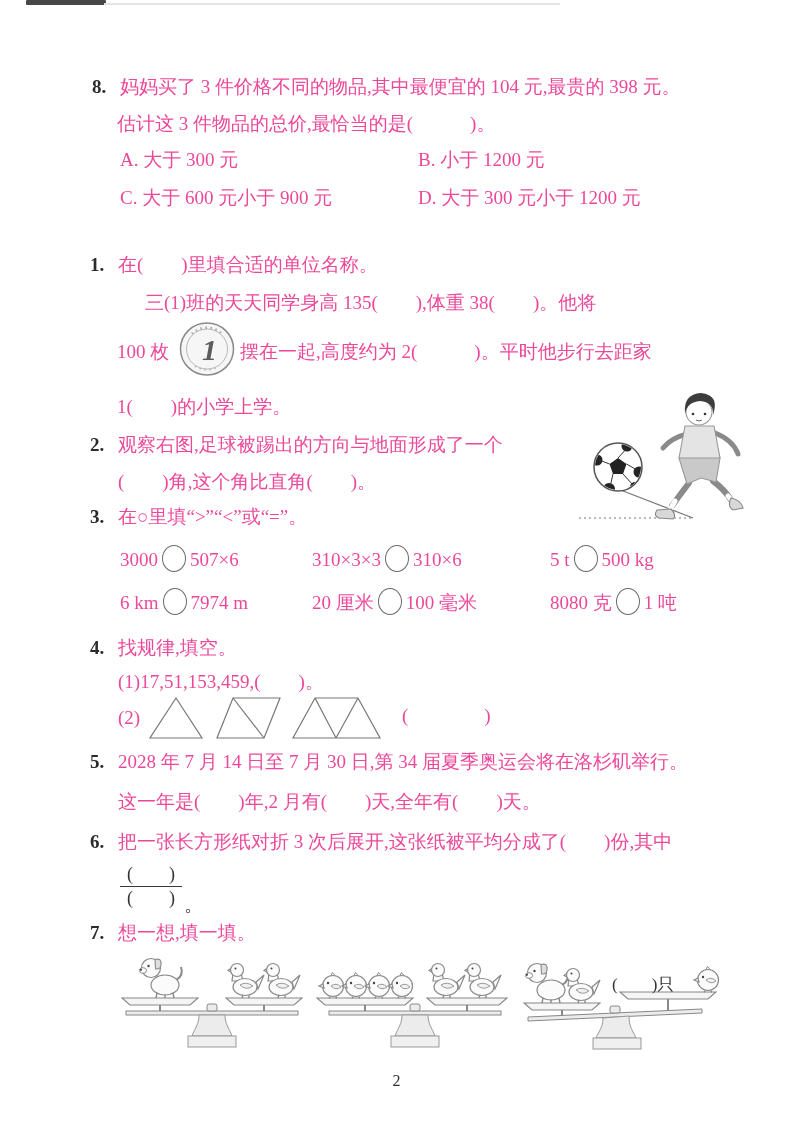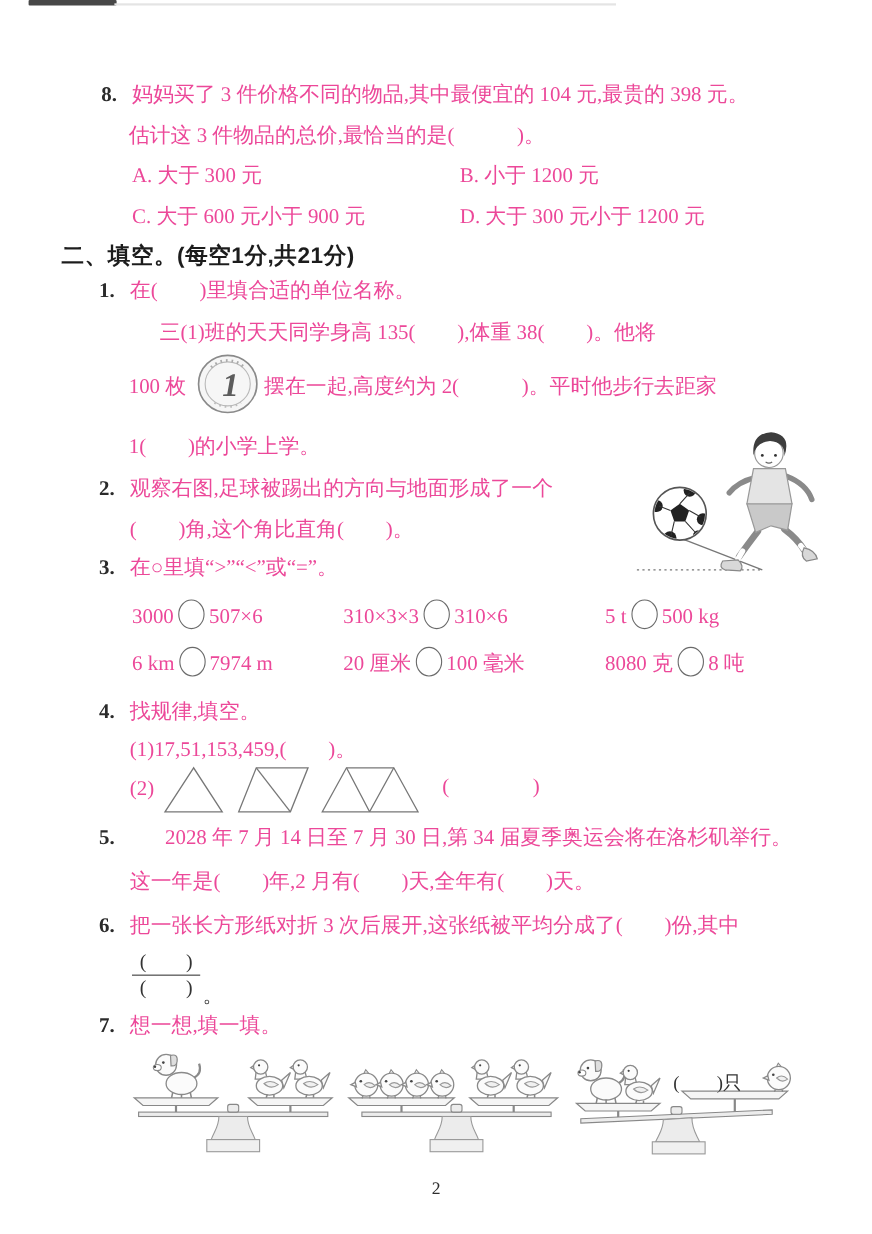--- a/index.html
+++ b/index.html
@@ -77,21 +77,20 @@
   <div>
     <span class="line qnum" style="left:92px;top:75px;">8.</span>
     <span class="line" style="left:120px;top:75px;">妈妈买了 3 件价格不同的物品,其中最便宜的 104 元,最贵的 398 元。</span>
     <span class="line" style="left:117px;top:112px;">估计这 3 件物品的总价,最恰当的是(　　　)。</span>
     <span class="line" style="left:120px;top:148px;">A. 大于 300 元</span>
     <span class="line" style="left:418px;top:148px;">B. 小于 1200 元</span>
     <span class="line" style="left:120px;top:186px;">C. 大于 600 元小于 900 元</span>
     <span class="line" style="left:418px;top:186px;">D. 大于 300 元小于 1200 元</span>
   </div>
 
-  <div class="sec-title" style="left:56px;top:218px;">二、填空。(每空1分,共21分)</div>
 
   <div>
     <span class="line qnum" style="left:90px;top:253px;">1.</span>
     <span class="line" style="left:118px;top:253px;">在(　　)里填合适的单位名称。</span>
     <span class="line" style="left:145px;top:291px;">三(1)班的天天同学身高 135(　　),体重 38(　　)。他将</span>
     <span class="line" style="left:117px;top:340px;text-align:center;">100 枚</span>
 
     <svg style="left:178px;top:320px;" width="58" height="58" viewBox="0 0 58 58">
       <ellipse cx="29" cy="29" rx="26.5" ry="26" fill="#f6f6f6" stroke="#8a8a8a" stroke-width="1.5"></ellipse>
       <ellipse cx="29" cy="29" rx="20.5" ry="20" fill="none" stroke="#b8b8b8" stroke-width="1"></ellipse>
@@ -148,21 +147,21 @@
   <div>
     <span class="line qnum" style="left:90px;top:505px;">3.</span>
     <span class="line" style="left:118px;top:505px;">在○里填“&gt;”“&lt;”或“=”。</span>
 
     <span class="line" style="left:120px;top:545px;"><span>3000</span><span class="cmp-circle"></span><span>507×6</span></span>
     <span class="line" style="left:312px;top:545px;"><span>310×3×3</span><span class="cmp-circle"></span><span>310×6</span></span>
     <span class="line" style="left:550px;top:545px;"><span>5 t</span><span class="cmp-circle"></span><span>500 kg</span></span>
 
     <span class="line" style="left:120px;top:588px;"><span>6 km</span><span class="cmp-circle"></span><span>7974 m</span></span>
     <span class="line" style="left:312px;top:588px;"><span>20 厘米</span><span class="cmp-circle"></span><span>100 毫米</span></span>
-    <span class="line" style="left:550px;top:588px;"><span>8080 克</span><span class="cmp-circle"></span><span>8 吨</span></span>
+    <span class="line" style="left:550px;top:588px;"><span>8080 克</span><span class="cmp-circle"></span><span>1 吨</span></span>
   </div>
 
   <div>
     <span class="line qnum" style="left:90px;top:636px;">4.</span>
     <span class="line" style="left:118px;top:636px;">找规律,填空。</span>
     <span class="line" style="left:118px;top:670px;">(1)17,51,153,459,(　　)。</span>
     <span class="line" style="left:118px;top:706px;">(2)</span>
     <svg style="left:150px;top:696px;" width="240" height="46" viewBox="0 0 240 46">
       <path d="M26,2 L0,42 L52,42 Z" fill="none" stroke="#777" stroke-width="1.2"></path>
       <g>
@@ -172,21 +171,21 @@
       <g>
         <path d="M165,2 L208,2 L230,42 L143,42 Z" fill="none" stroke="#777" stroke-width="1.2"></path>
         <path d="M165,2 L186,42 M208,2 L186,42" stroke="#777" stroke-width="1.2"></path>
       </g>
     </svg>
     <span class="line" style="left:402px;top:704px;">(　　　　)</span>
   </div>
 
   <div>
     <span class="line qnum" style="left:90px;top:750px;">5.</span>
-    <span class="line" style="left:118px;top:750px;margin-left:32px;">2028 年 7 月 14 日至 7 月 30 日,第 34 届夏季奥运会将在洛杉矶举行。</span>
+    <span class="line" style="left:118px;top:750px;">2028 年 7 月 14 日至 7 月 30 日,第 34 届夏季奥运会将在洛杉矶举行。</span>
     <span class="line" style="left:118px;top:790px;">这一年是(　　)年,2 月有(　　)天,全年有(　　)天。</span>
   </div>
 
   <div>
     <span class="line qnum" style="left:90px;top:830px;">6.</span>
     <span class="line" style="left:118px;top:830px;">把一张长方形纸对折 3 次后展开,这张纸被平均分成了(　　)份,其中</span>
     <div class="frac-line" style="left:118px;top:856px;height:62px;">
       <span class="frac">
         <span>(　　)</span>
         <span class="fbar"></span>

